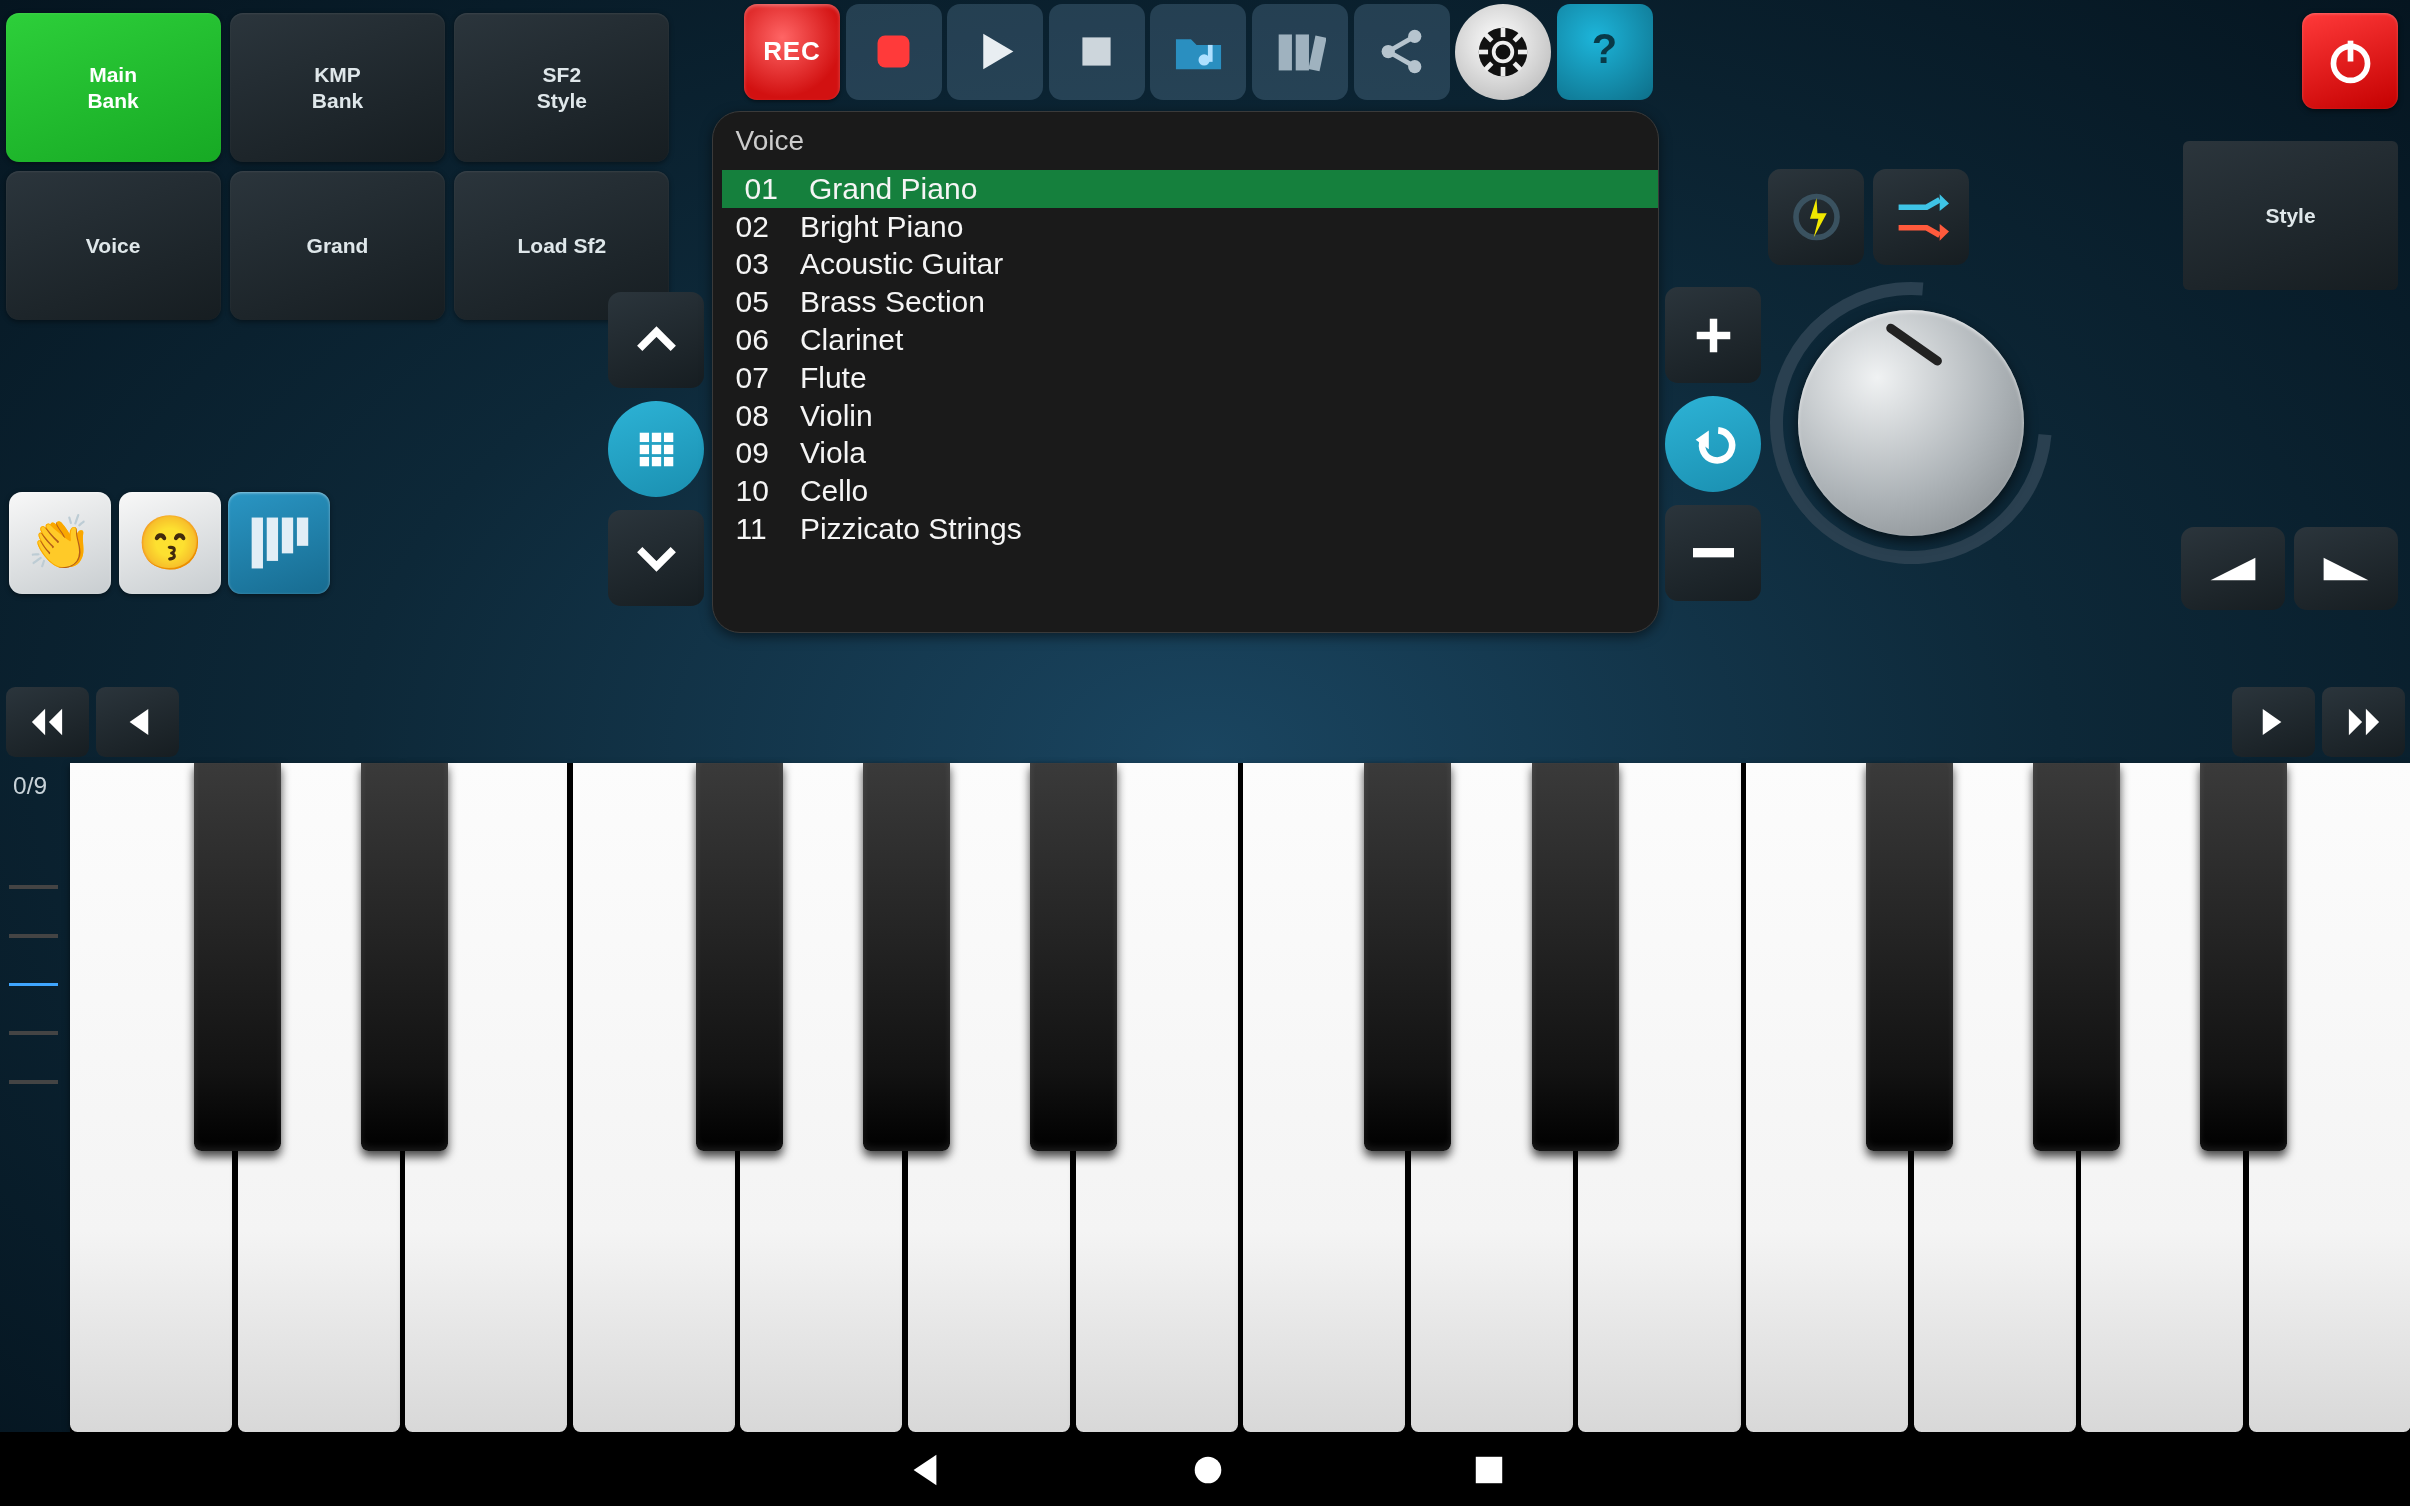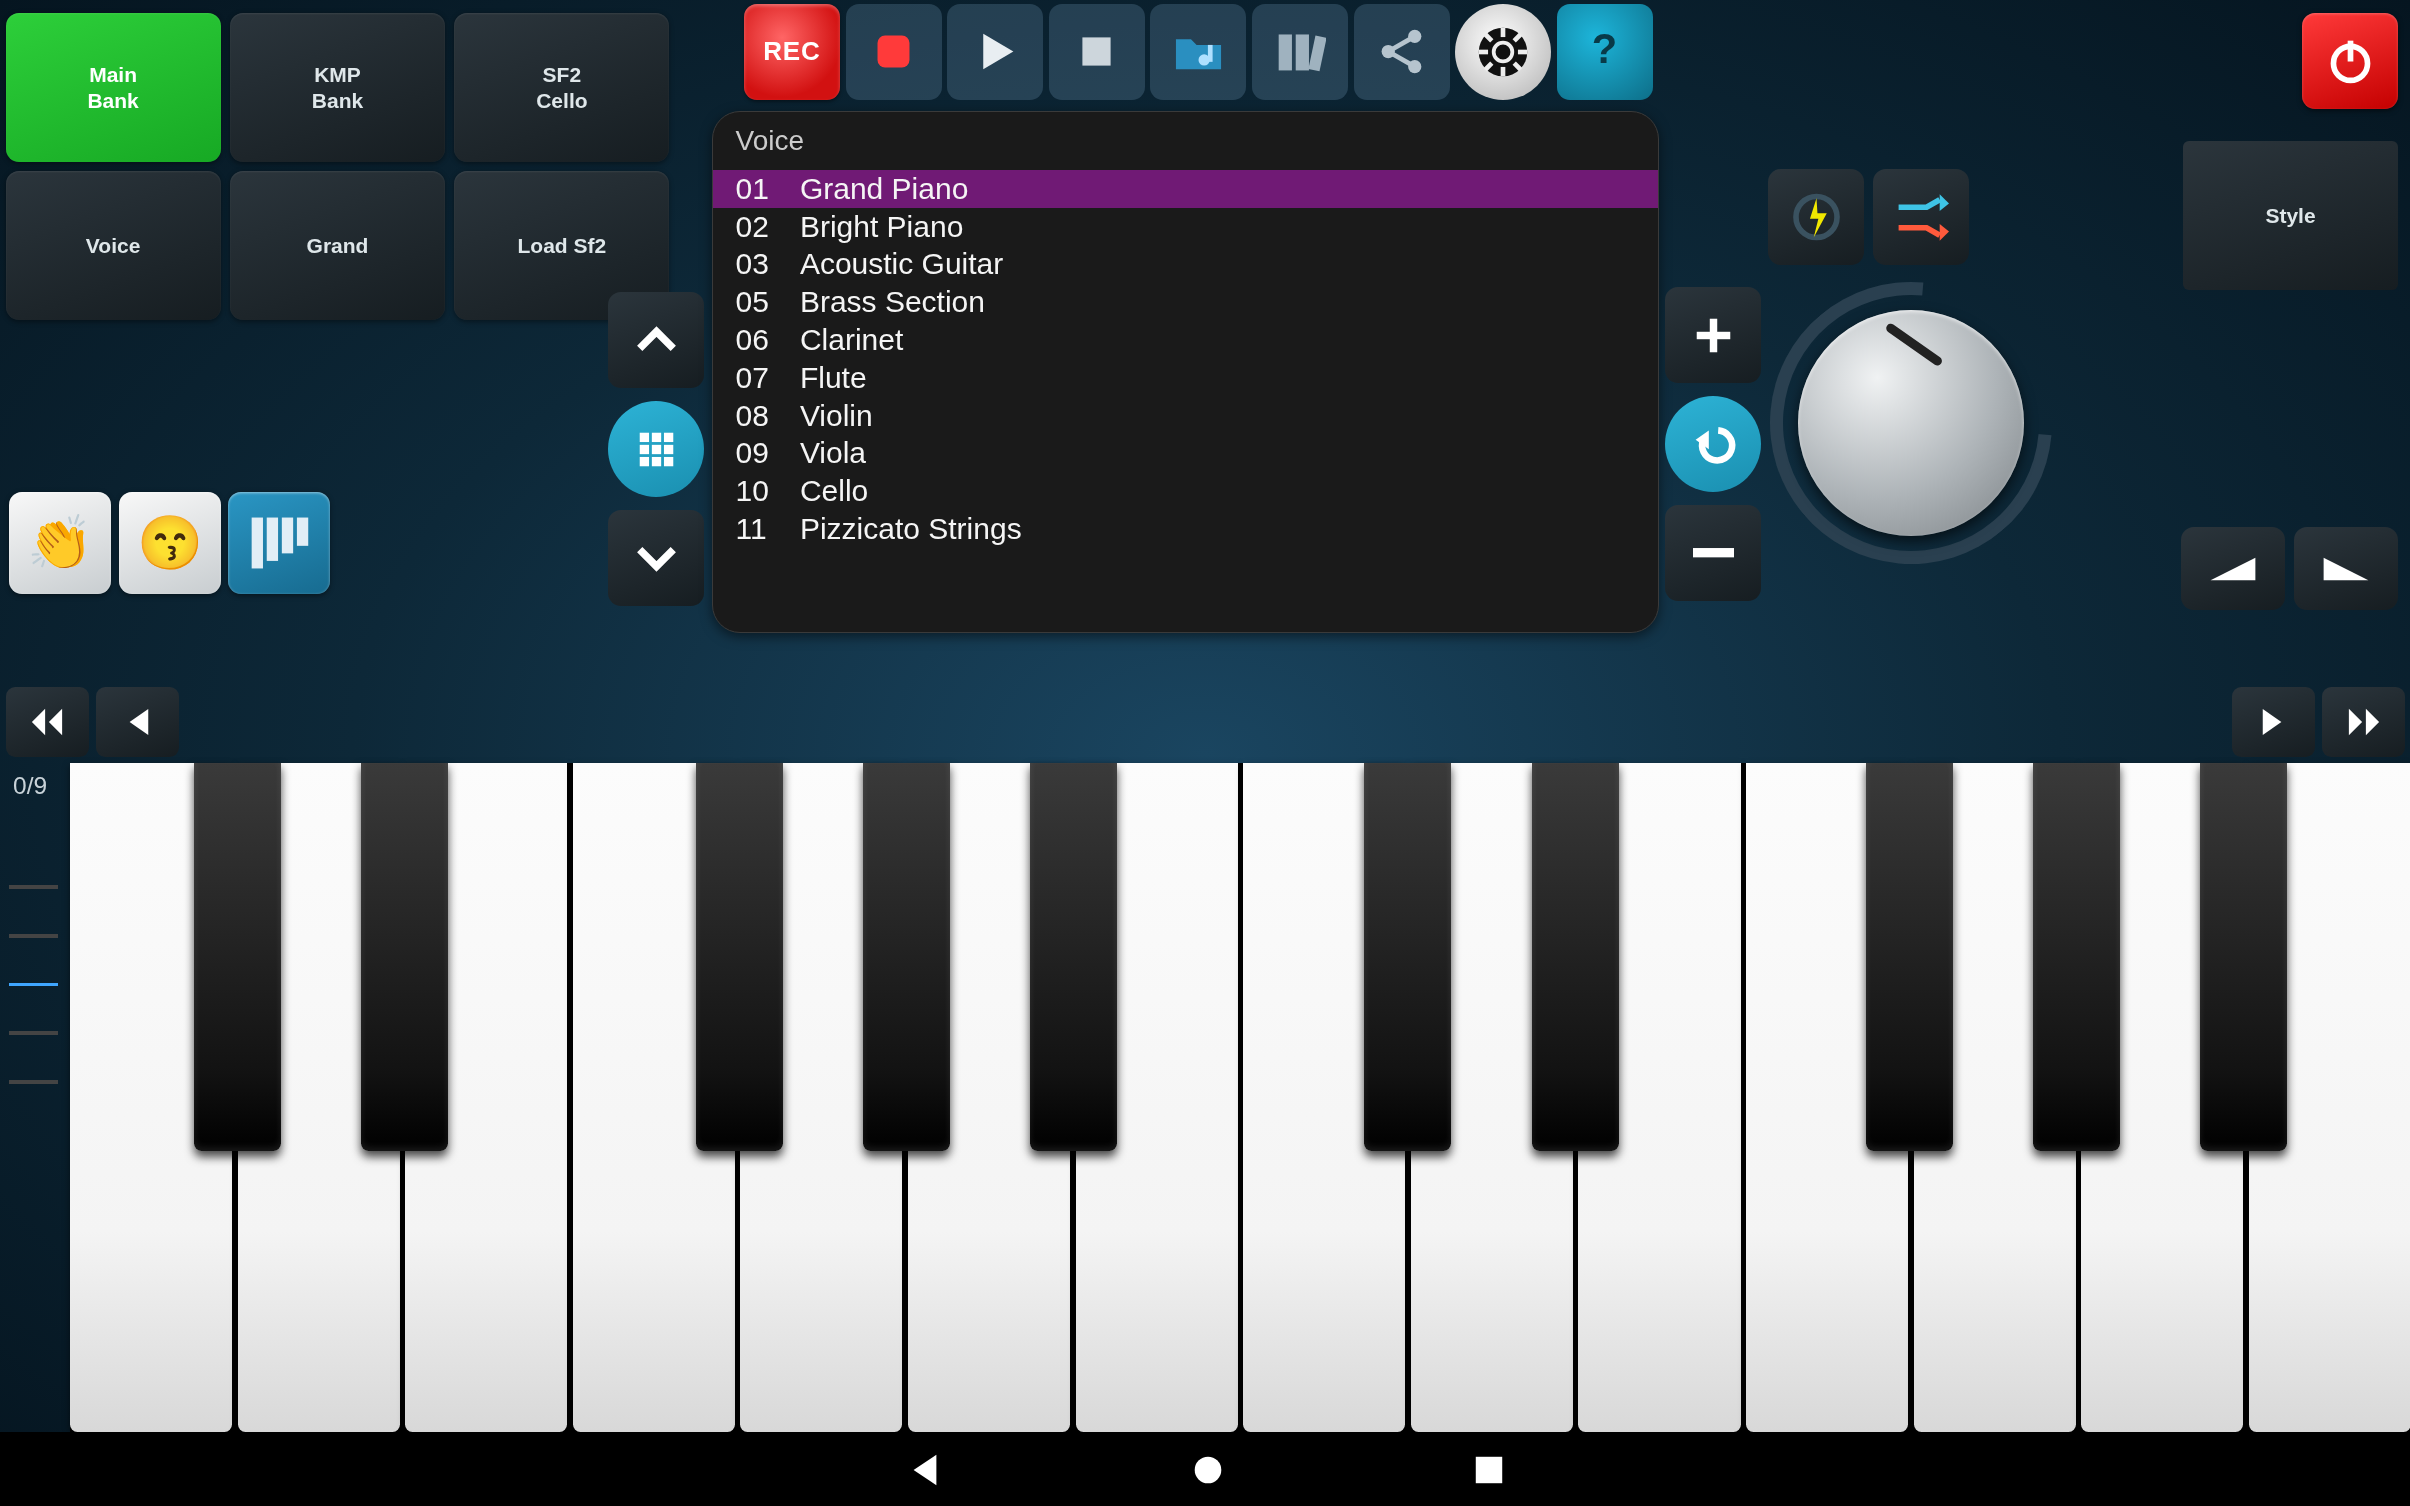--- a/index.html
+++ b/index.html
@@ -26,21 +26,21 @@
   .toolbar { position:absolute; top:3.8px; left:744px; display:flex; gap:5.6px; }
   .tool-btn { width:96px; height:96px; border-radius:13px; display:flex; align-items:center; justify-content:center; background:rgba(120,160,190,.25); }
   .rec { background: radial-gradient(circle at 40% 35%, #ff6565, #d21111 70%); color:#fff; font-weight:900; font-size:26px; letter-spacing:0.9px; box-shadow: inset 0 1.9px 3.8px rgba(255,255,255,.3), 0 1.9px 3.8px rgba(0,0,0,.4); }
   .power-btn { position:absolute; top:13px; right:13px; width:96px; height:96px; border-radius:13px; background:linear-gradient(160deg,#ff3a3a,#c40000); display:flex; align-items:center; justify-content:center; box-shadow: inset 0 0.9px 2.8px rgba(255,255,255,.25), 0 1.9px 5.6px rgba(0,0,0,.5); }
   .style-btn { position:absolute; top:141px; right:13px; width:215px; height:149px; background: linear-gradient(160deg,#2b353c,#161d21); border-radius:6px; display:flex; align-items:center; justify-content:center; font-size:21px; font-weight:600; color:#dfe7ea;}
   
   .voice-panel { position:absolute; top:111px; left:712px; width:947px; height:522px; background:#1a1a1a; border-radius:28px; border:1.9px solid #3a3a3a; overflow:hidden; box-shadow:0 3.8px 11.3px rgba(0,0,0,.5);}
   .voice-header { padding:13px 22.6px; font-size:28px; color:#ccc; }
   .voice-list { }
   .voice-item { display:flex; padding:1.9px 22.6px 1.9px 22.6px; font-size:30px; color:#f5f5f5; }
-  .voice-item.active { background:#701a75; }
+  .voice-item.active { background:#15803d;margin-left:9px; }
   .voice-num { width:53px; }
   .voice-name { padding-left: 11.3px; }
   
   .nav-col { position:absolute; top:292px; left:608px; display:flex; flex-direction:column; gap:13px; }
   .nav-btn { width:96px; height:96px; background:linear-gradient(160deg,#2b353c,#161d21); border-radius:13px; display:flex; align-items:center; justify-content:center; }
   .nav-btn.grid { background:linear-gradient(160deg,#2db3d6,#1a8fb0); border-radius:50%; }
   
   .right-col { position:absolute; top:169px; left:1665px; display:flex; flex-direction:column; gap:13px; }
   .right-btn { width:96px; height:96px; background:linear-gradient(160deg,#2b353c,#161d21); border-radius:13px; display:flex; align-items:center; justify-content:center; }
   .right-btn.undo { background:linear-gradient(160deg,#2db3d6,#1a8fb0); border-radius:50%; }
@@ -93,21 +93,21 @@
     <div class="bank-btn active">
         <span style="white-space:pre-line">Main
 Bank</span>
       </div>
     <div class="bank-btn">
         <span style="white-space:pre-line">KMP
 Bank</span>
       </div>
     <div class="bank-btn">
         <span style="white-space:pre-line">SF2
-Cello</span>
+Style</span>
       </div>
     <div class="bank-btn">
         <span>Voice</span>
       </div>
     <div class="bank-btn">
         <span>Grand</span>
       </div>
     <div class="bank-btn">
         <span>Load Sf2</span>
       </div>

